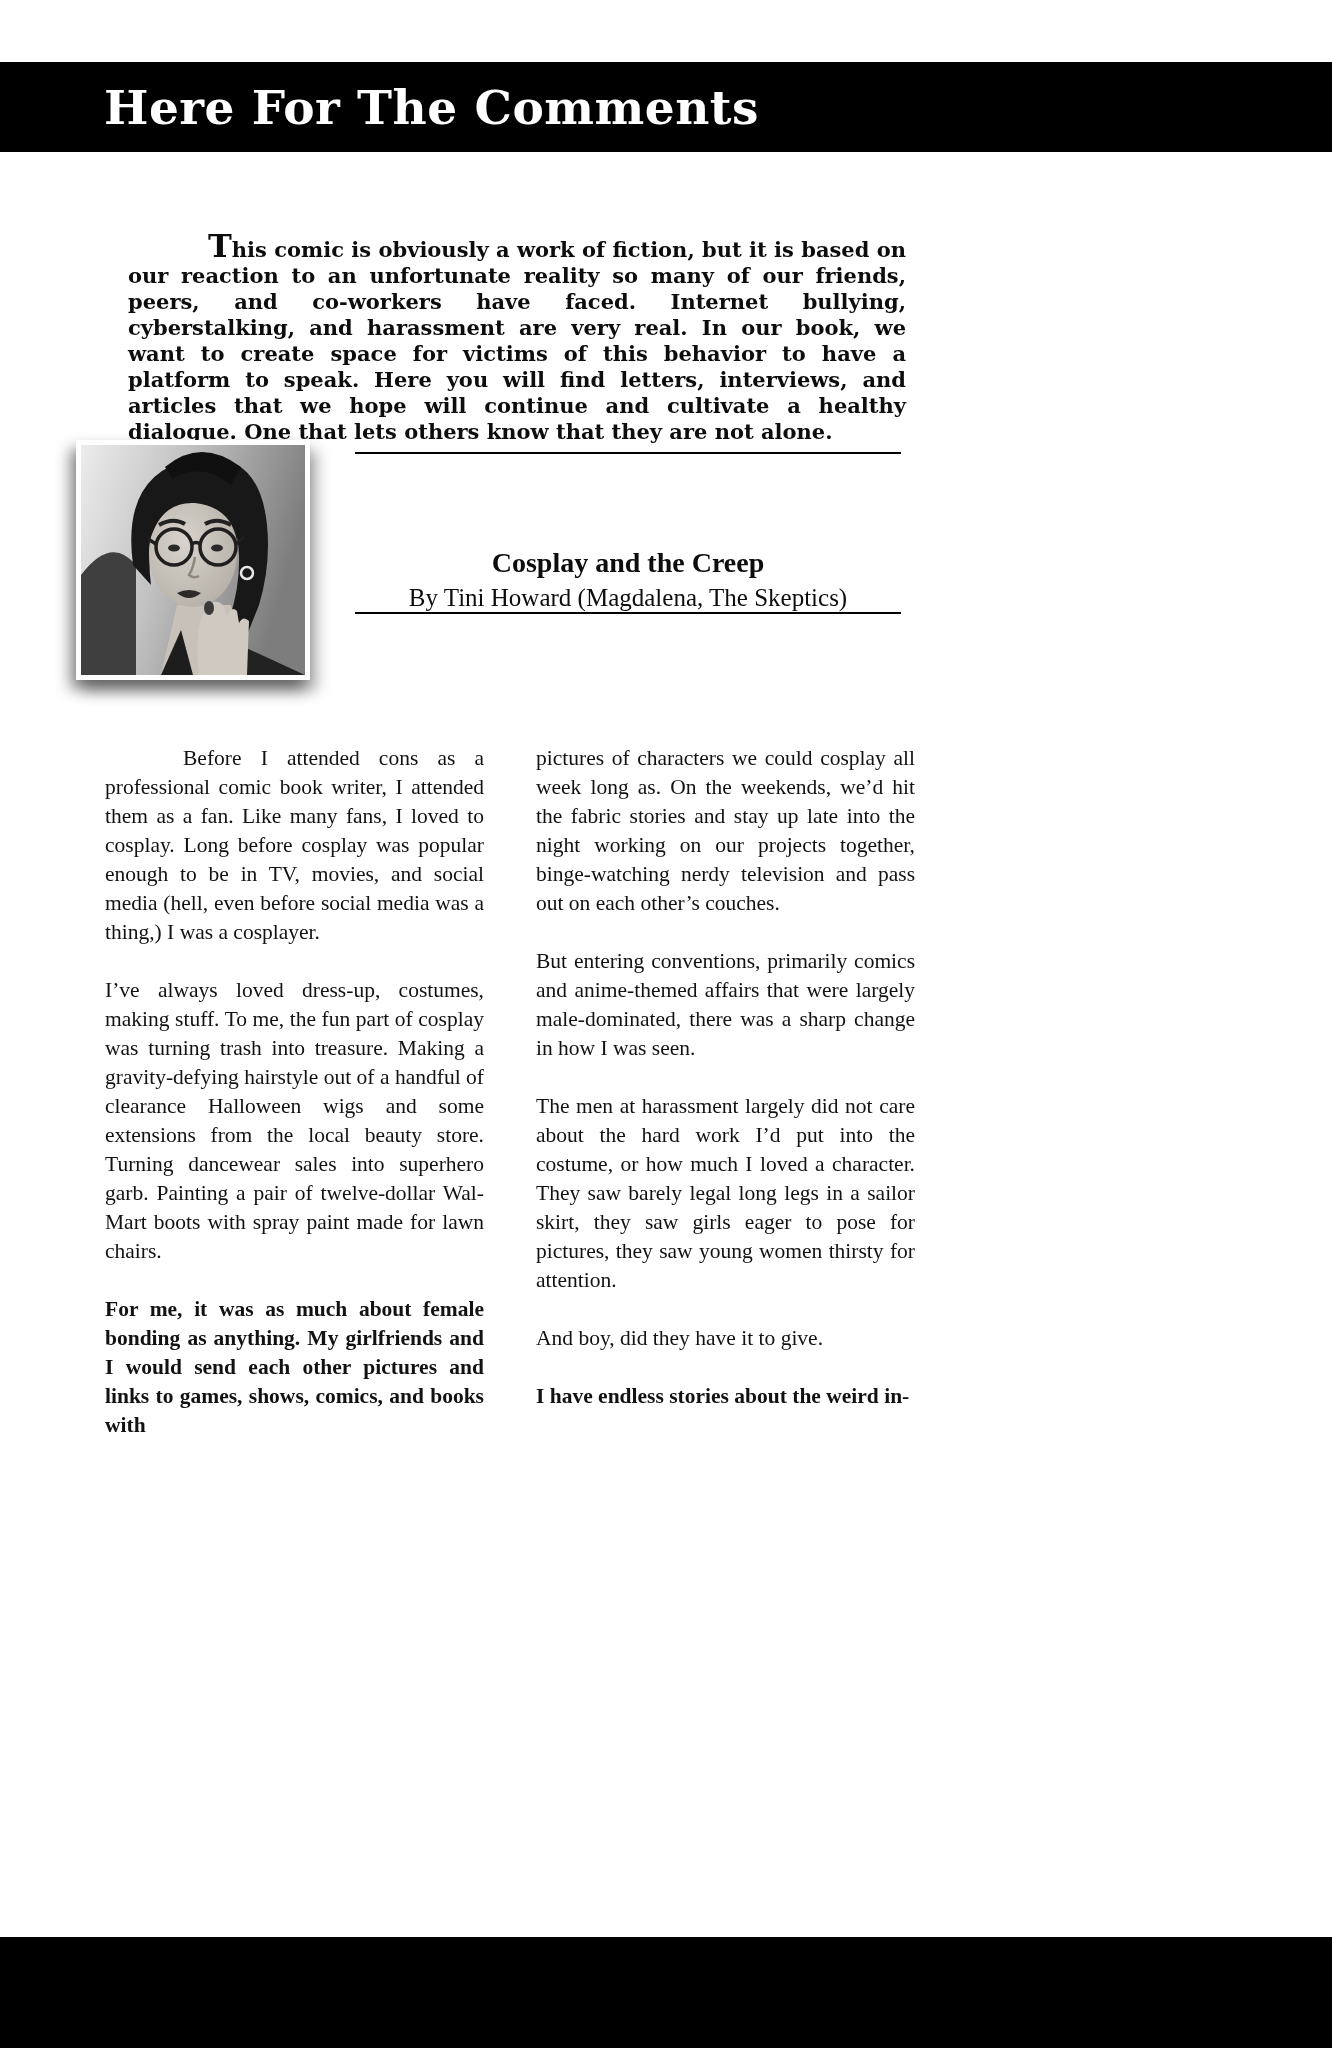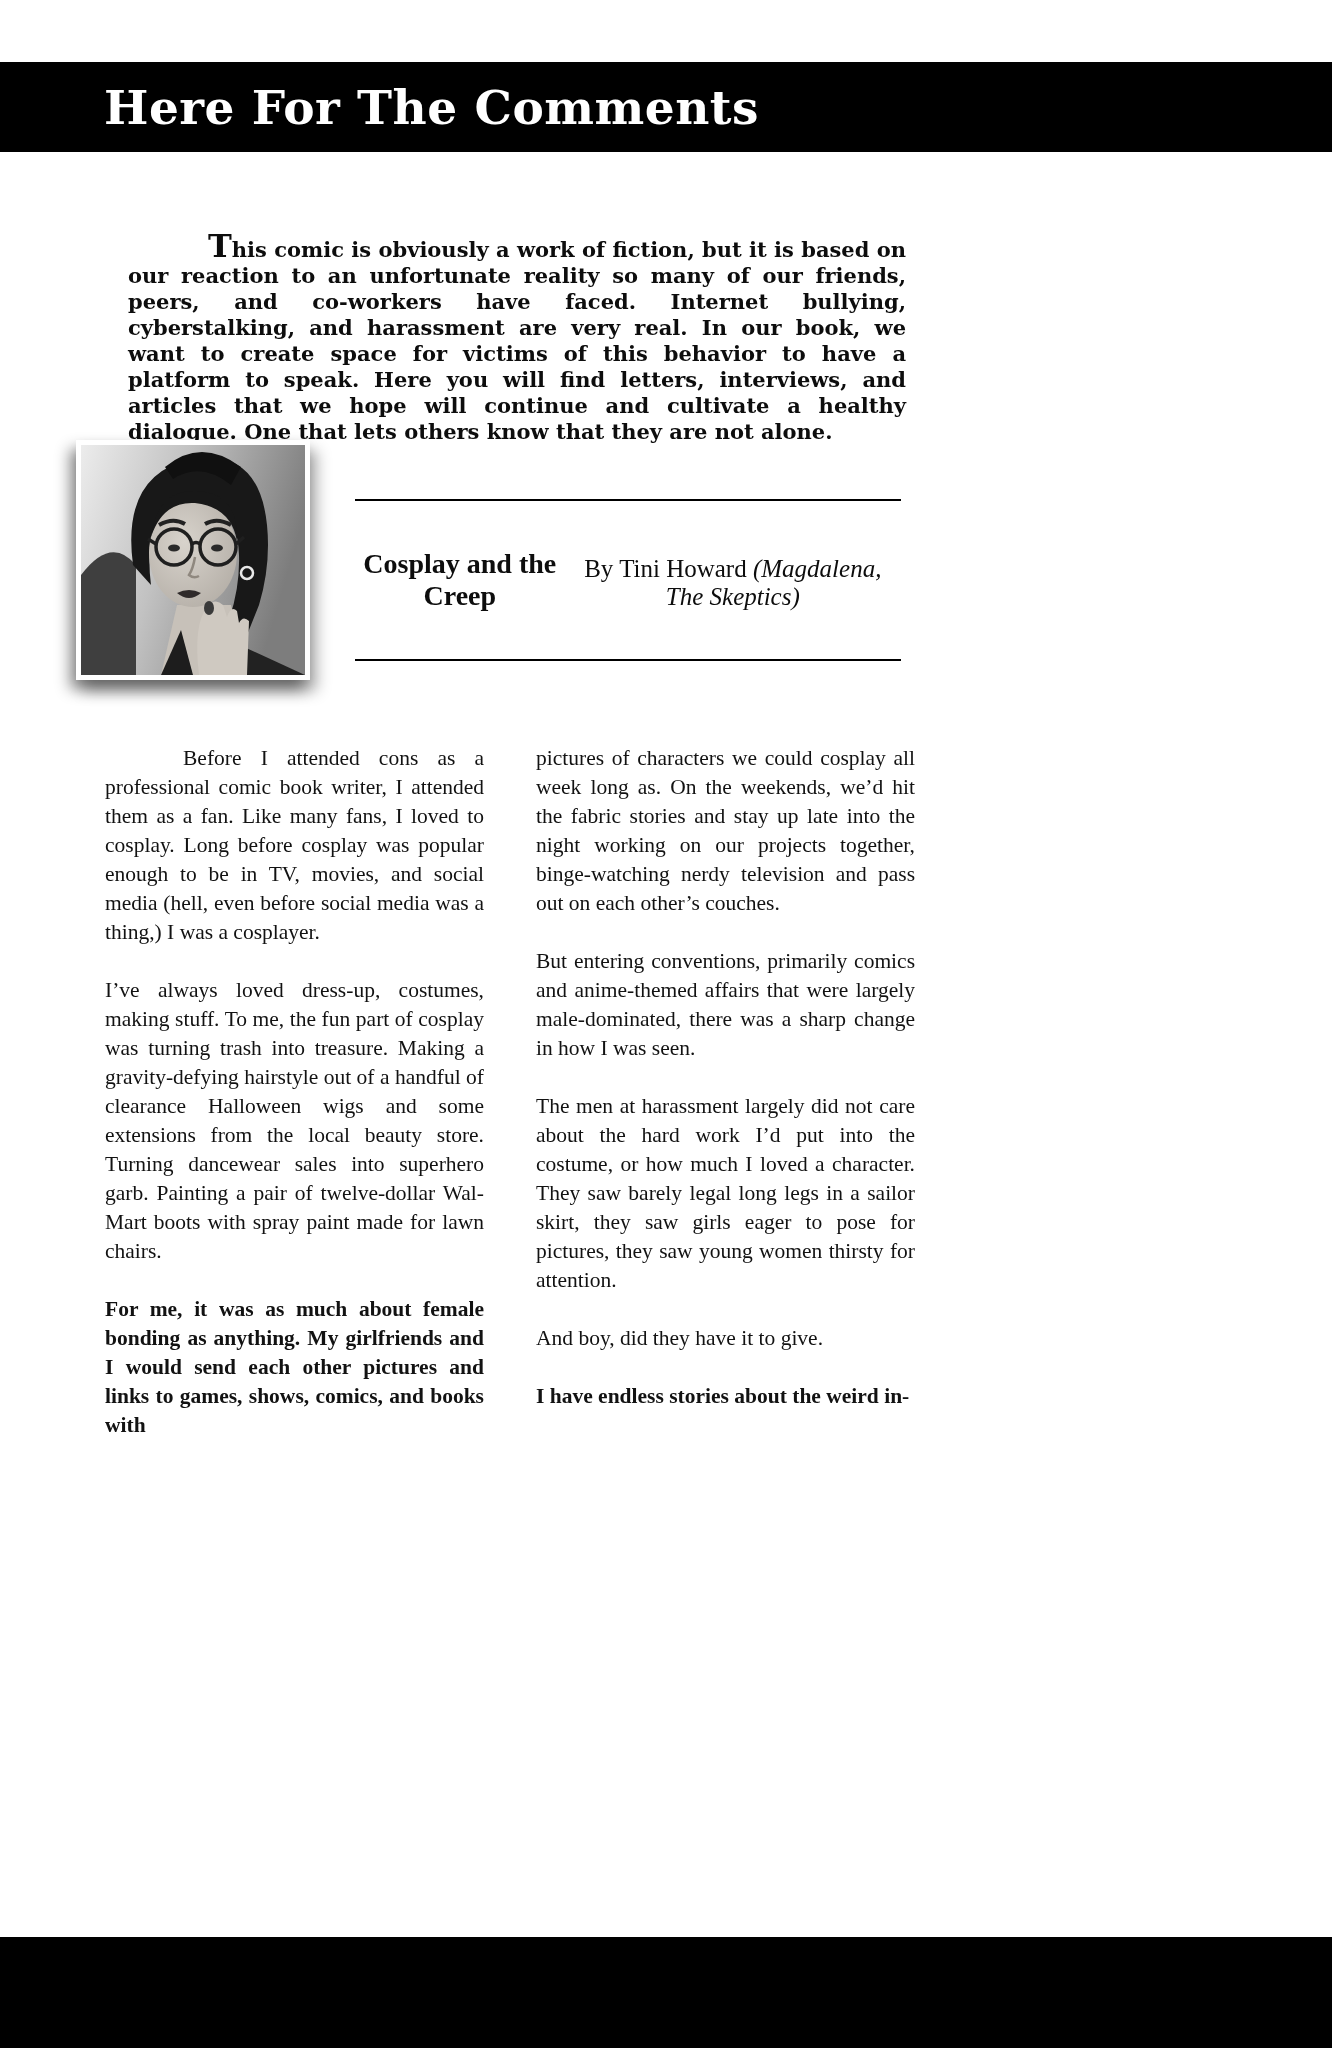--- a/index.html
+++ b/index.html
@@ -65,41 +65,41 @@
     width: 234px; height: 240px;
     background: #ffffff;
     padding: 5px;
     box-shadow: -6px 9px 14px rgba(0,0,0,0.45), 7px 11px 14px rgba(0,0,0,0.30);
   }
   .photo-frame svg { display: block; width: 100%; height: 100%; }
 
   
   .title-block {
     position: absolute;
-    top: 499px; left: 355px;
+    top: 452px; left: 355px;
     width: 546px; height: 162px;
     border-top: 2px solid #000000;
     border-bottom: 2px solid #000000;
     display: flex;
-    flex-direction: row;
+    flex-direction: column;
     align-items: center;
     justify-content: flex-end;
     text-align: center;
   }
   .article-title {
     font-size: 28px;
     font-weight: bold;
     color: #0d0d0d;
   }
   .article-byline {
     font-size: 25px;
     margin-top: 5px;
     color: #0d0d0d;
   }
-  .article-byline .credits { font-style: italic; }
+  .article-byline .credits { }
 
   
   .columns {
     position: absolute;
     top: 744px; left: 105px;
     width: 810px;
     display: flex;
     gap: 52px;
   }
   .col {

